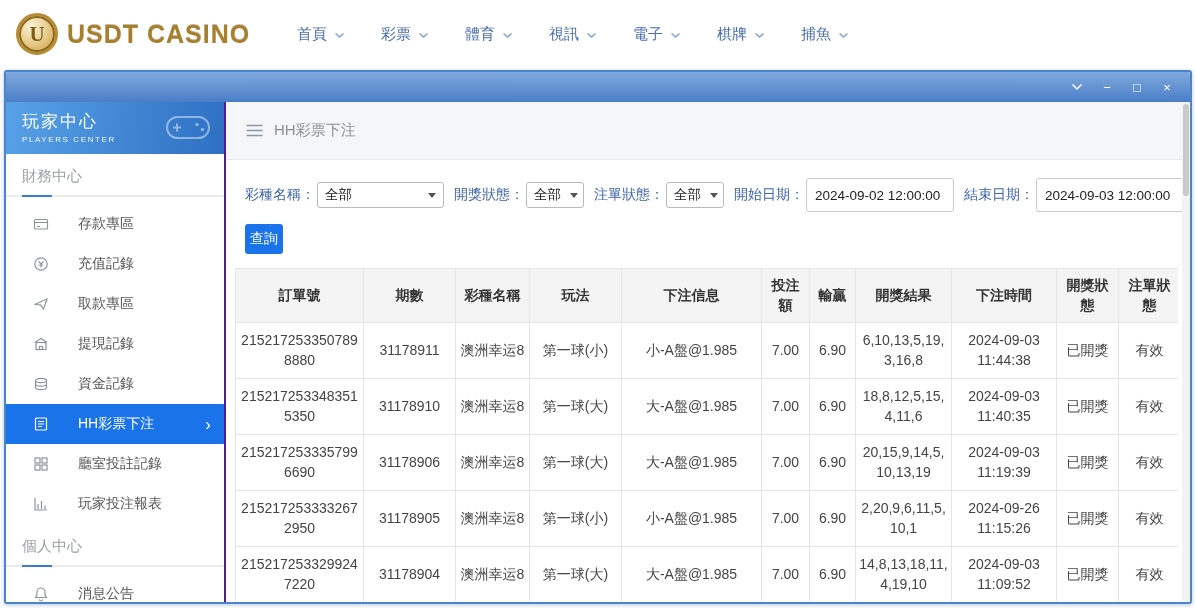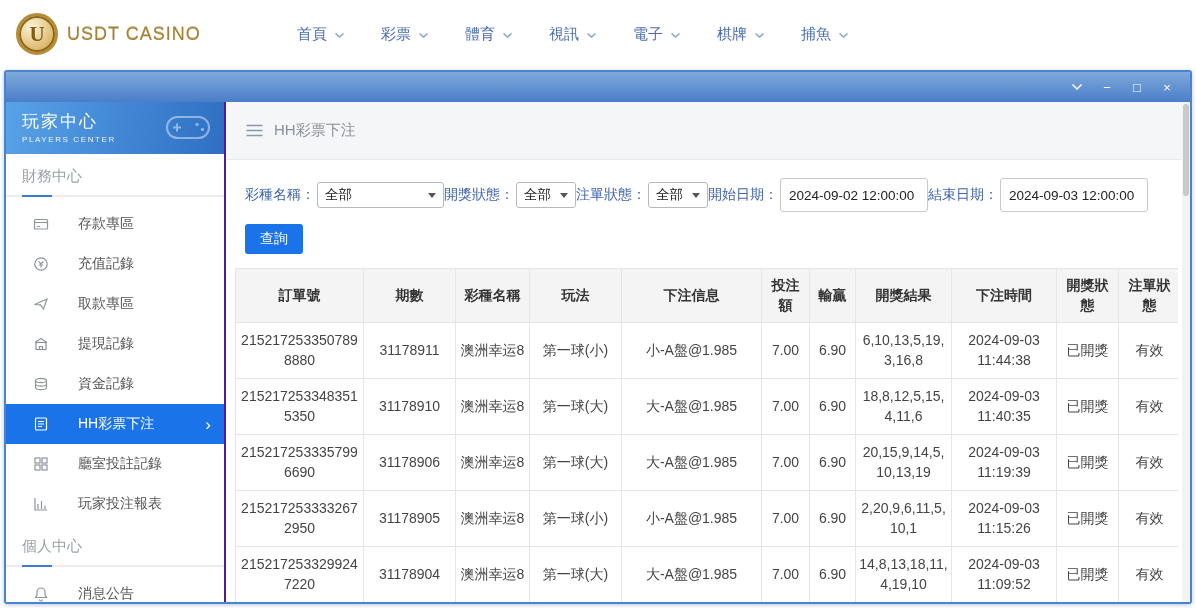--- a/index.html
+++ b/index.html
@@ -6,21 +6,21 @@
   html,body { width:1196px; height:608px; overflow:hidden; background:#fff;
     font-family:"Liberation Sans","DejaVu Sans",sans-serif; }
 
   
   .topbar { height:68px; display:flex; align-items:center; padding:0 16px; background:#fff; }
   .logo { display:flex; align-items:center; gap:9px; min-width:245px; cursor:pointer; }
   .logo-emblem { width:42px; height:42px; border-radius:50%; border:3px solid #b68c34;
     background:radial-gradient(circle at 35% 30%, #fdf3d8, #dcb869 70%, #b98f38);
     display:flex; align-items:center; justify-content:center; box-shadow:inset 0 0 0 2px #8a6820; }
   .logo-u { font-family:"Liberation Serif",serif; font-weight:bold; font-size:21px; color:#7c5d16; }
-  .logo-text { font-size:18px; font-weight:normal; letter-spacing:1px; color:#a8802c;
+  .logo-text { font-size:25px; font-weight:bold; letter-spacing:1px; color:#a8802c;
     text-shadow:0 1px 0 rgba(255,255,255,.6), 0 -1px 0 rgba(90,60,10,.35); }
   .topnav { display:flex; gap:36px; margin-left:36px; }
   .nav-item { display:flex; align-items:center; gap:7px; color:var(--nav-blue,#4a6db2);
     font-size:15px; cursor:pointer; white-space:nowrap; }
   .nav-chev { display:flex; color:#8aa3cc; margin-top:2px; }
 
   
   .window { position:absolute; left:4px; right:4px; top:70px; height:534px;
     border:2px solid var(--window-border,#4a84cf); border-radius:3px; background:#fff;
     overflow:hidden; box-shadow:0 1px 4px rgba(40,90,170,.35); }
@@ -51,32 +51,32 @@
 
   
   .main { flex:1; display:flex; flex-direction:column; background:#fff; overflow:hidden; position:relative; }
   .breadcrumb { height:58px; flex:none; background:var(--breadcrumb-bg,#f5f6f7); border-bottom:1px solid #e9e9e9;
     display:flex; align-items:center; gap:11px; padding:0 20px; color:#8a9097; }
   .crumb-ico { display:flex; color:#8a98a8; cursor:pointer; }
   .crumb-text { font-size:15px; color:#8a9097; }
   .filters { display:flex; align-items:center; padding:18px 10px 0 19px; font-size:14px;
     color:var(--label-blue,#3e64ab); white-space:nowrap; }
   .f-label { margin-right:2px; }
-  .f-gap { }
+  .f-gap { margin-left:10px; }
   .select { height:26px; border:1px solid #b9b9b9; border-radius:3px; background:#fff;
     display:inline-flex; align-items:center; justify-content:space-between; padding:0 7px;
     color:#222; font-size:13.5px; min-width:58px; cursor:pointer; }
   .select.wide { min-width:127px; }
   .sel-arrow { width:0; height:0; border-left:4px solid transparent; border-right:4px solid transparent;
     border-top:5px solid #555; margin-left:9px; }
   .date-input { height:27px; border:1px solid #c8c8c8; border-radius:3px; padding:16px 8px;
     font-size:13.5px; color:#222; width:148px; font-family:inherit; background:#fff; }
   .btn-row { padding:12px 0 0 19px; }
   .btn-primary { background:var(--primary,#1a6fe0); color:#fff; border:none; border-radius:3px;
-    font-size:14px; padding:6px 15px; cursor:pointer; }
+    font-size:14px; padding:6px 5px; cursor:pointer; }
   .table-wrap { margin:14px 12px 0 9px; overflow:hidden; }
   table { width:100%; border-collapse:collapse; table-layout:fixed; font-size:14px; color:#444; }
   th,td { border:1px solid var(--table-border,#e5e5e5); text-align:center; vertical-align:middle;
     padding:6px 3px; line-height:1.45; }
   th { background:var(--table-header-bg,#f4f4f5); color:#333; font-weight:bold; height:43px; font-size:14px; }
   td { height:56px; }
   td.wrap { word-break:break-all; }
 
   .scrollbar { position:absolute; right:0; top:0; bottom:0; width:8px; background:#f3f3f3; }
   .scrollbar .thumb { width:6px; margin:2px auto 0; height:92px; background:#c9c9c9; border-radius:3px; }
@@ -377,21 +377,21 @@
               </tr>
               <tr>
                 <td class="wrap">2152172533332672950</td>
                 <td>31178905</td>
                 <td>澳洲幸运8</td>
                 <td>第一球(小)</td>
                 <td>小-A盤@1.985</td>
                 <td>7.00</td>
                 <td>6.90</td>
                 <td class="wrap">2,20,9,6,11,5,10,1</td>
-                <td>2024-09-03 11:15:26</td>
+                <td>2024-09-26 11:15:26</td>
                 <td>已開獎</td>
                 <td>有效</td>
               </tr>
               <tr>
                 <td class="wrap">2152172533299247220</td>
                 <td>31178904</td>
                 <td>澳洲幸运8</td>
                 <td>第一球(大)</td>
                 <td>大-A盤@1.985</td>
                 <td>7.00</td>

